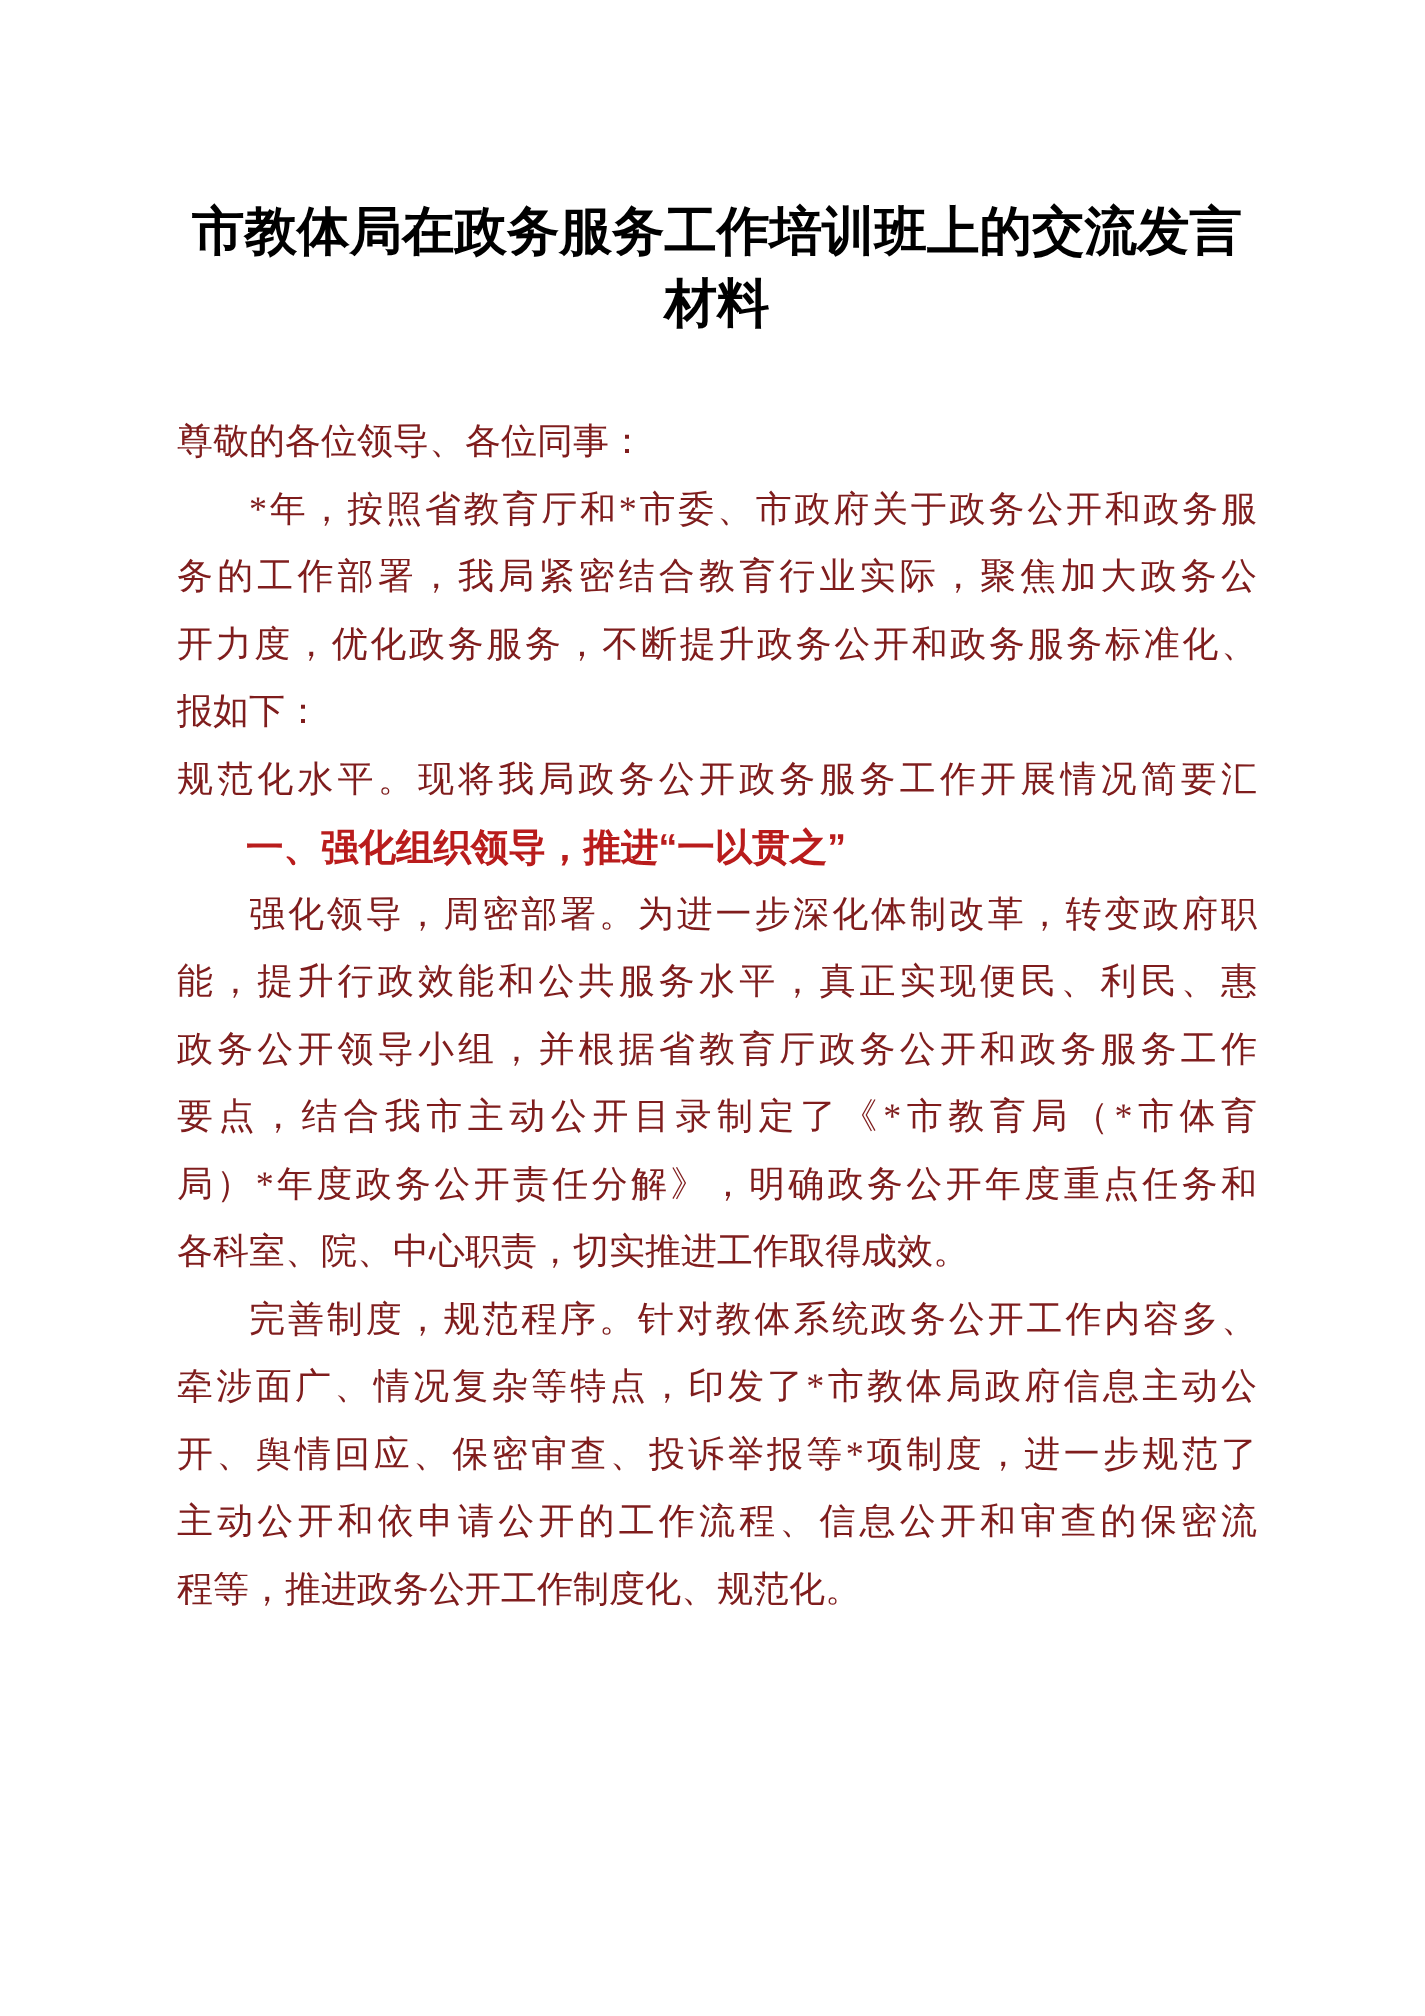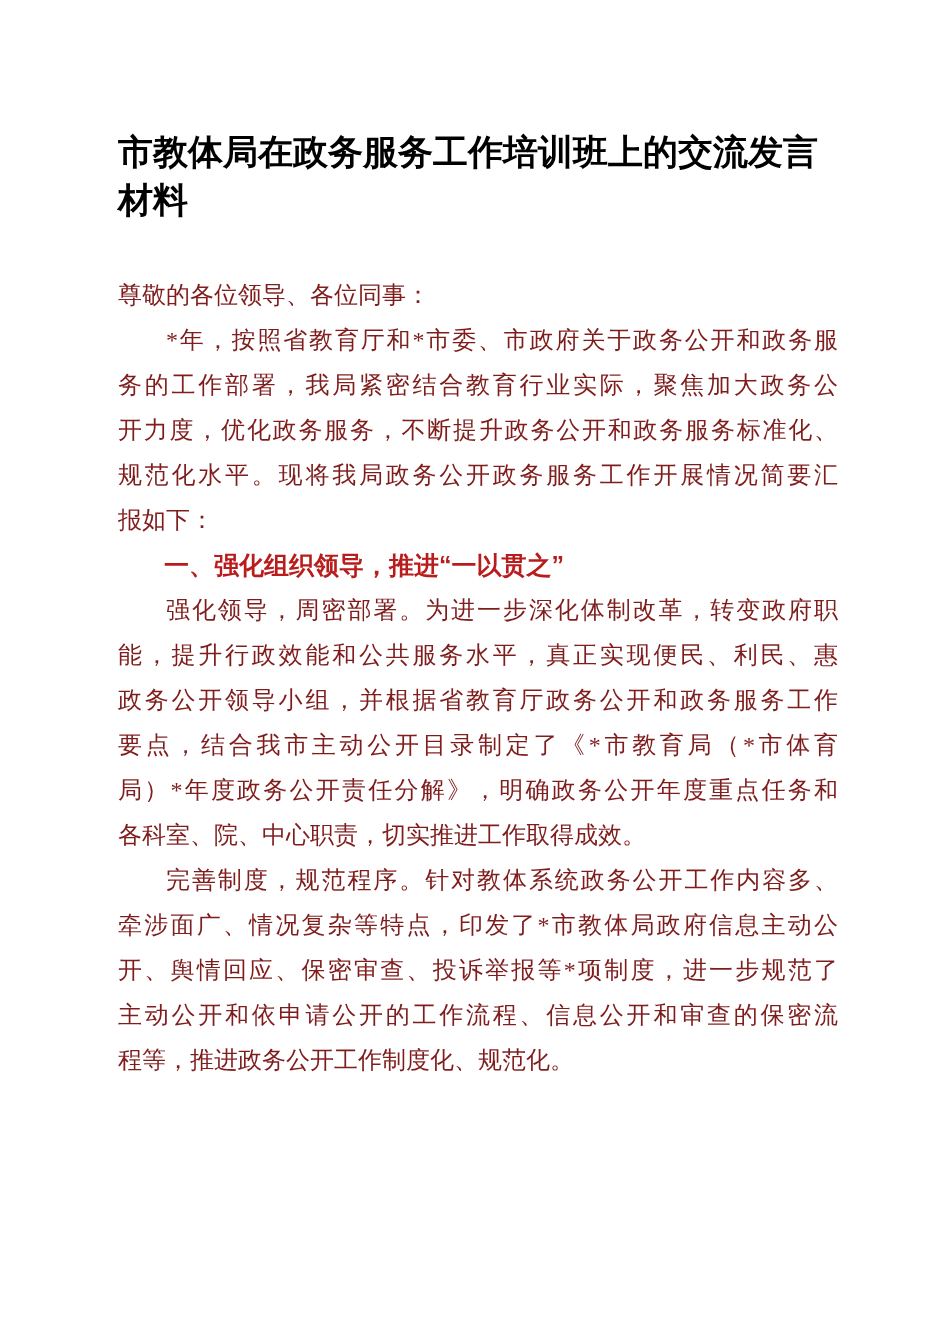--- a/index.html
+++ b/index.html
@@ -11,24 +11,25 @@
     position: relative;
     width: 950px;
     height: 1344px;
     background: #ffffff;
     box-sizing: border-box;
     padding: 131px 112px 0 118px;
     overflow: hidden;
     color: #000000;
   }
   .title {
-    font-family: Liberation Mono, monospace;
+    font-family: Liberation Sans, sans-serif;
     font-weight: 700;
     font-size: 35px;
     line-height: 48px;
+    text-align: center;
     color: #000000;
     margin: 0 0 46px 0;
     padding: 0;
   }
   .title .tline { display: block; }
   .line {
     font-family: "Liberation Serif", "DejaVu Serif", serif;
     font-size: 24px;
     line-height: 45px;
     height: 45px;
@@ -69,22 +70,22 @@
   </h1>
 
   <div>
 
     <div class="line lastline">尊敬的各位领导、各位同事：</div>
 
     <div>
       <div class="line jline findent">*年，按照省教育厅和*市委、市政府关于政务公开和政务服</div>
       <div class="line jline">务的工作部署，我局紧密结合教育行业实际，聚焦加大政务公</div>
       <div class="line jline">开力度，优化政务服务，不断提升政务公开和政务服务标准化、</div>
+      <div class="line lastline">报如下：</div>
       <div class="line jline">规范化水平。现将我局政务公开政务服务工作开展情况简要汇</div>
-      <div class="line lastline">报如下：</div>
     </div>
 
     <div class="heading">一、强化组织领导，推进“一以贯之”</div>
 
     <div>
       <div class="line jline findent">强化领导，周密部署。为进一步深化体制改革，转变政府职</div>
       <div class="line jline">能，提升行政效能和公共服务水平，真正实现便民、利民、惠</div>
       <div class="line jline">政务公开领导小组，并根据省教育厅政务公开和政务服务工作</div>
       <div class="line jline">要点，结合我市主动公开目录制定了《*市教育局（*市体育</div>
       <div class="line jline">局）*年度政务公开责任分解》，明确政务公开年度重点任务和</div>

